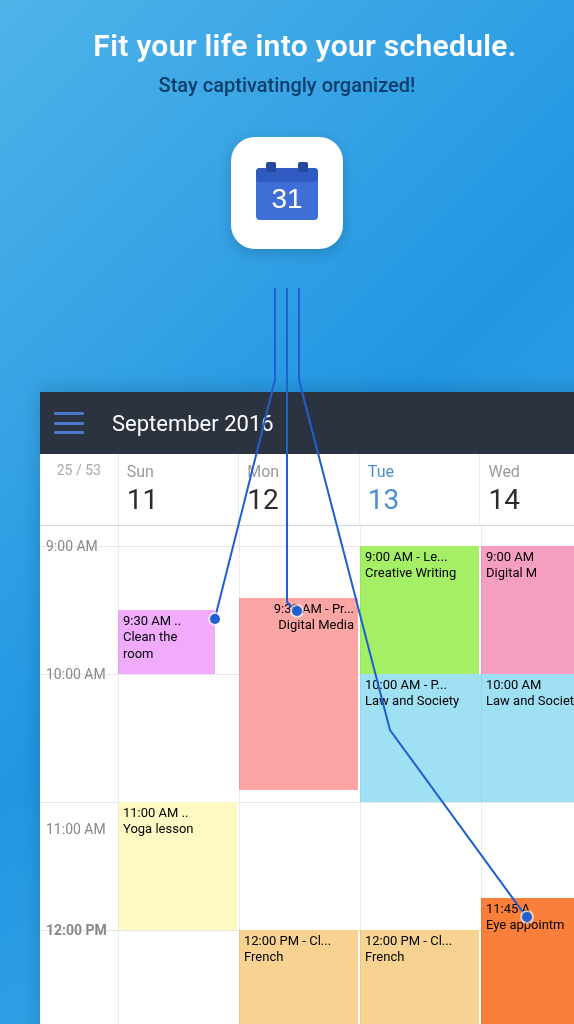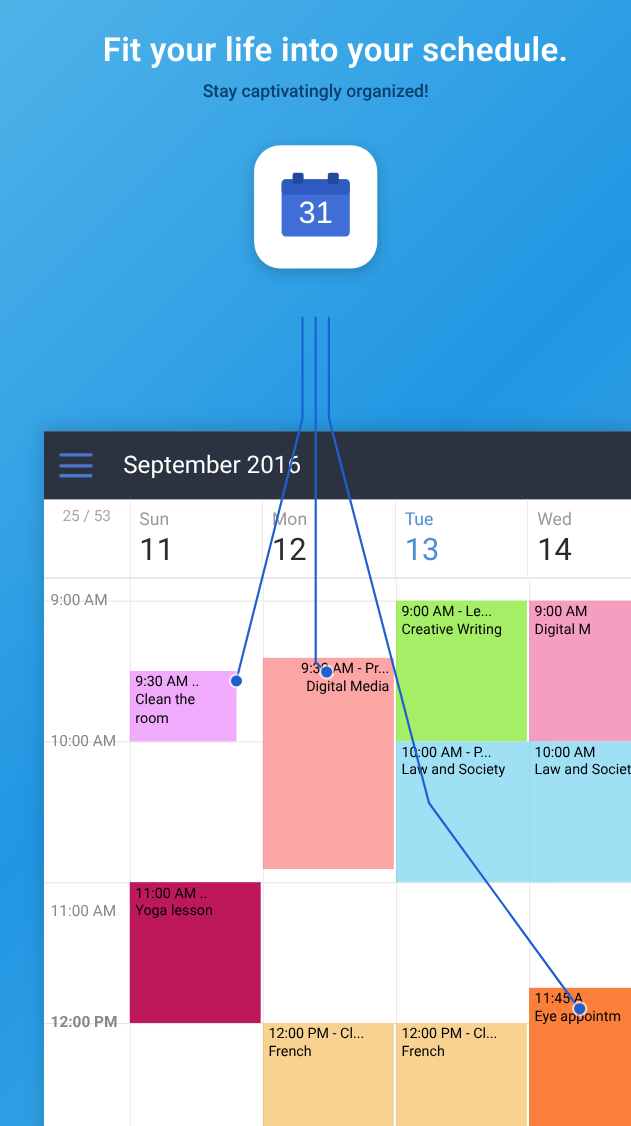--- a/index.html
+++ b/index.html
@@ -13,21 +13,21 @@
 }
 .hero-title {
   color: #ffffff;
   font-size: 30px;
   font-weight: 600;
   letter-spacing: 0.3px;
   padding-left: 36px;
 }
 .hero-subtitle {
   color: #0b3d6b;
-  font-size: 16px;
+  font-size: 20px;
   font-weight: 500;
   margin-top: 10px;
 }
 .app-icon-wrap {
   display: flex;
   justify-content: center;
   margin-top: 40px;
 }
 .app-icon {
   width: 112px;
@@ -192,21 +192,21 @@
       <div class="hour-row" style="top: 404px;"></div>
       <div class="hour-label" style="top: 404px; font-weight: bold;">12:00 PM</div>
       <div class="vline" style="left: 78px;"></div>
       <div class="vline" style="left: 199px;"></div>
       <div class="vline" style="left: 320px;"></div>
       <div class="vline" style="left: 441px;"></div>
       <div class="event" style="top: 84px; height: 64px; left: 78px; width: 97px; background: #f0abfc;">
         <span class="ev-time">9:30 AM ..</span>
         <span class="ev-title">Clean the room</span>
       </div>
-      <div class="event" style="top: 276px; height: 128px; left: 78px; width: 119px; background: #be185d;">
+      <div class="event" style="top: 276px; height: 128px; left: 78px; width: 119px; background: #fef9c3;">
         <span class="ev-time">11:00 AM ..</span>
         <span class="ev-title">Yoga lesson</span>
       </div>
       <div class="event" style="top: 72px; height: 192px; left: 199px; width: 119px; background: #fca5a5; text-align: right;">
         <span class="ev-time">9:30 AM - Pr...</span>
         <span class="ev-title">Digital Media</span>
       </div>
       <div class="event" style="top: 404px; height: 128px; left: 199px; width: 119px; background: rgb(247, 210, 145);">
         <span class="ev-time">12:00 PM - Cl...</span>
         <span class="ev-title">French</span>

